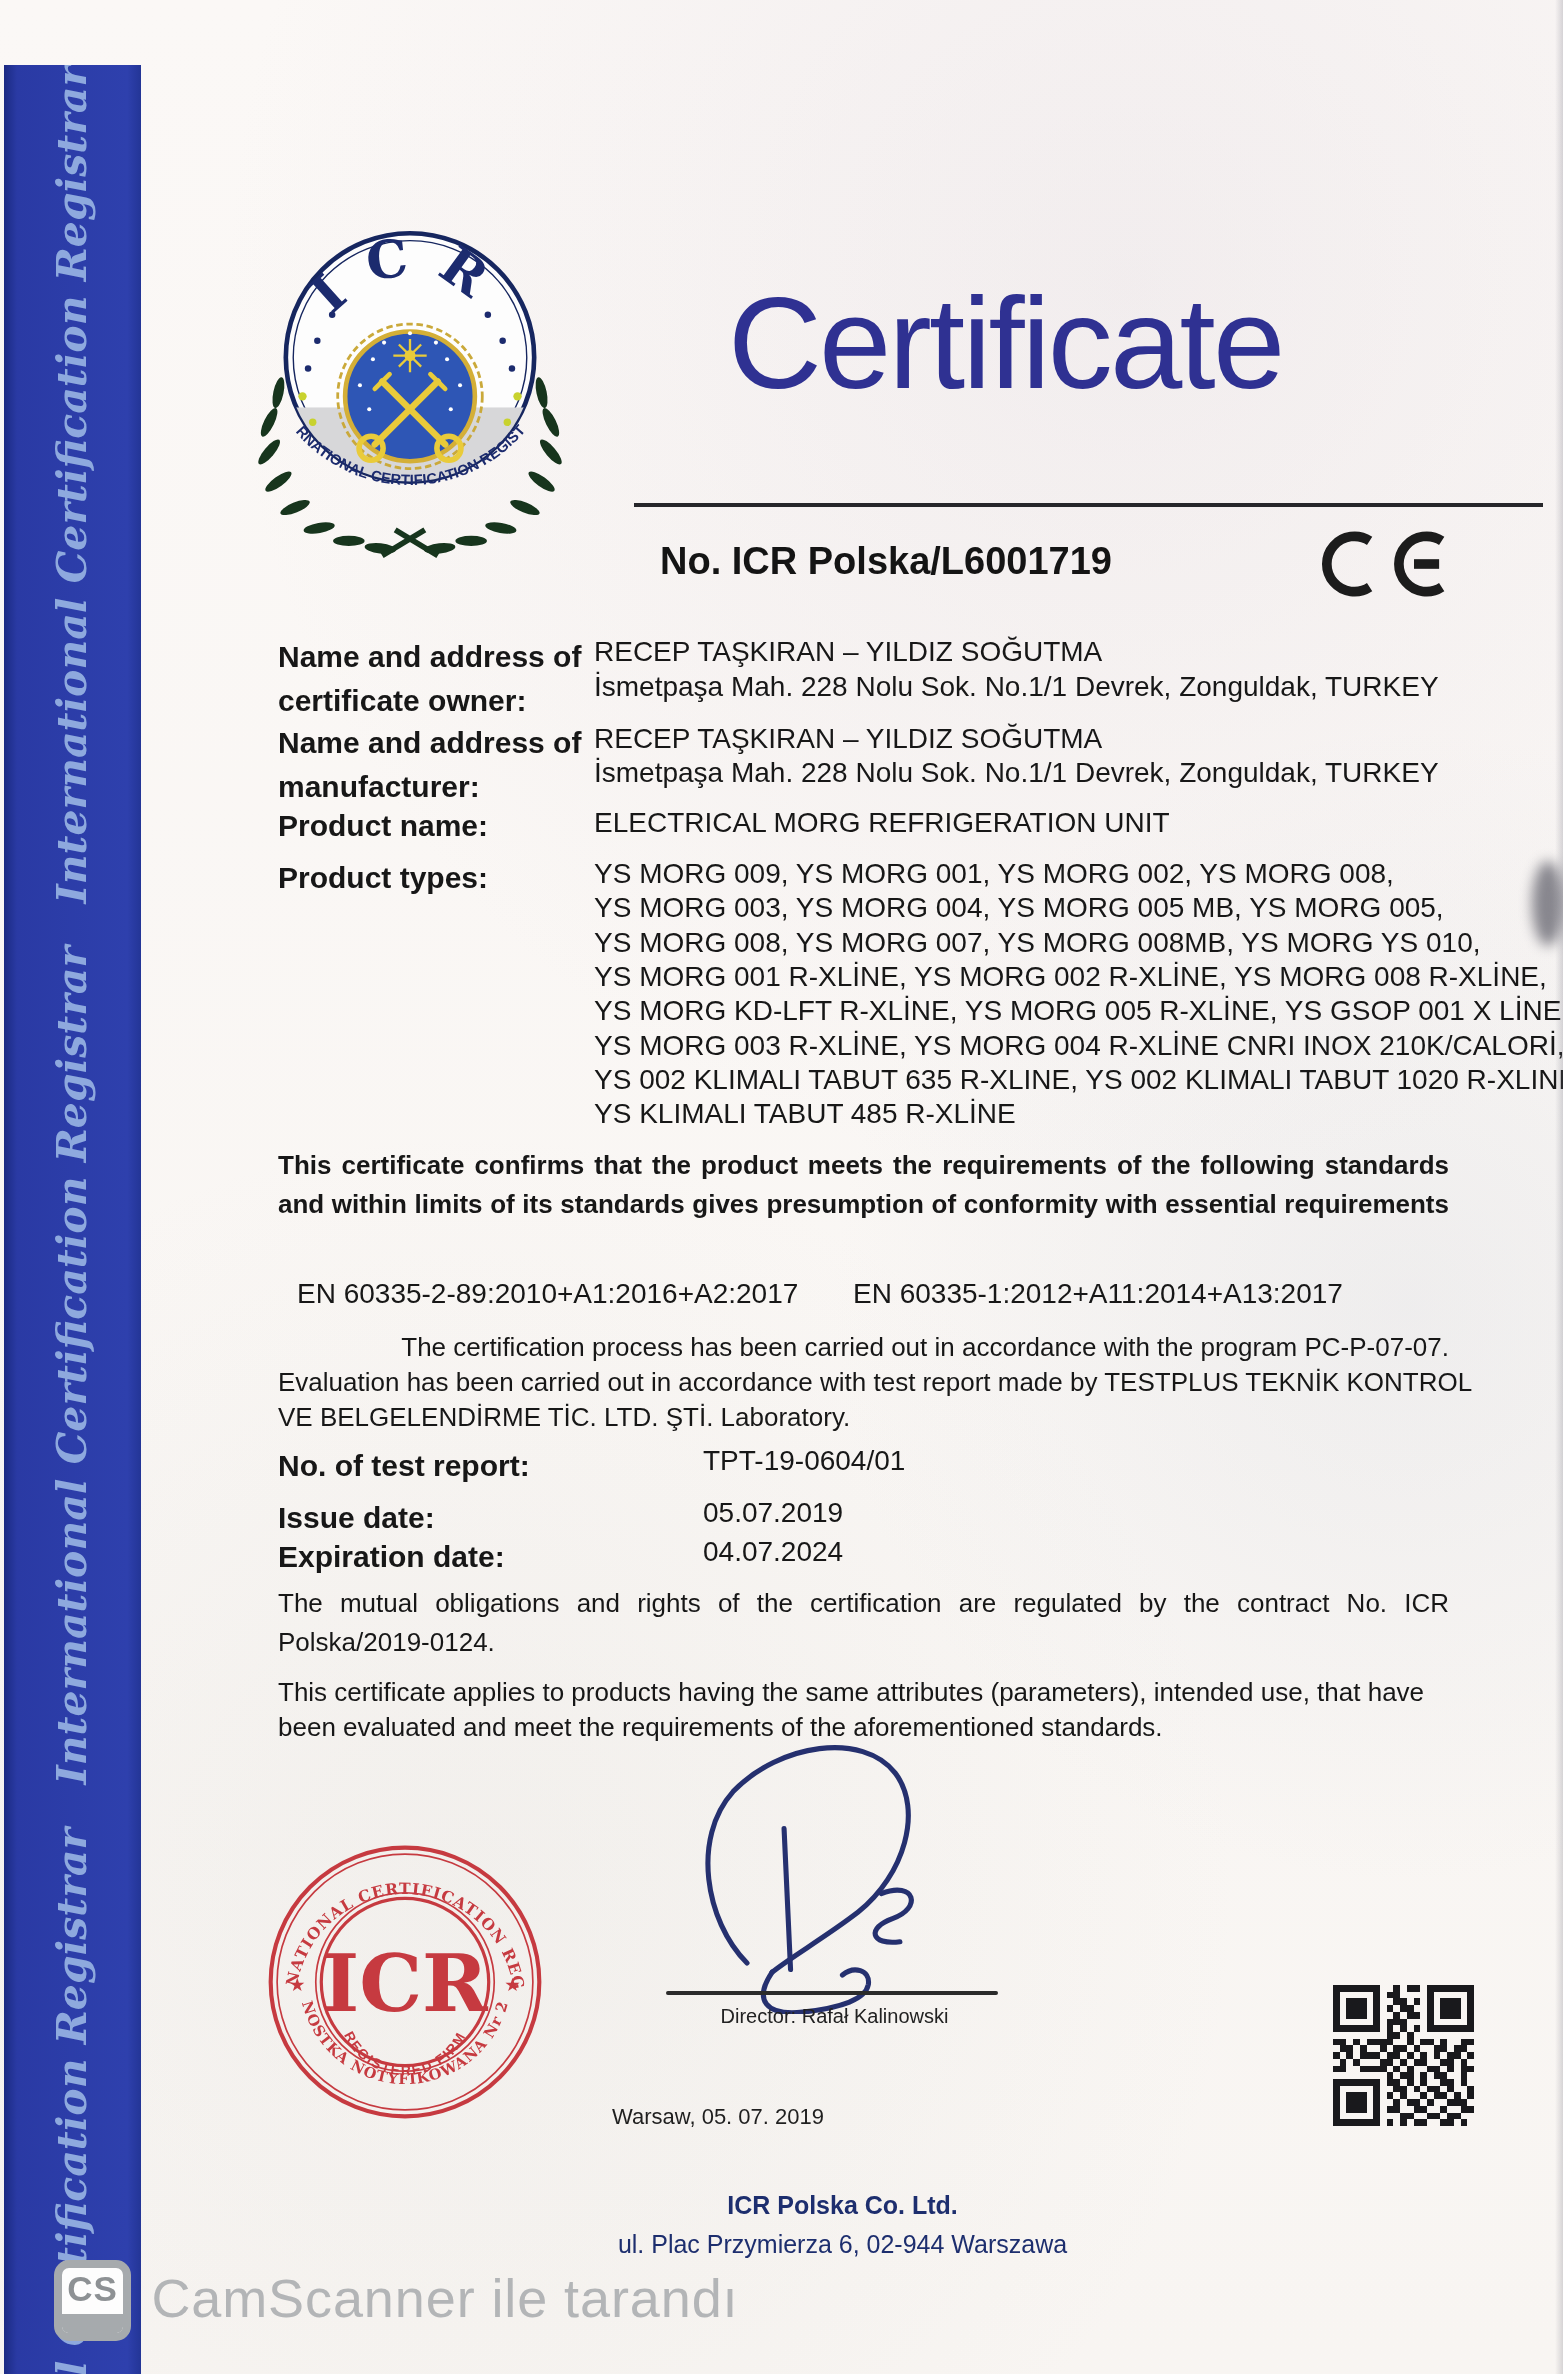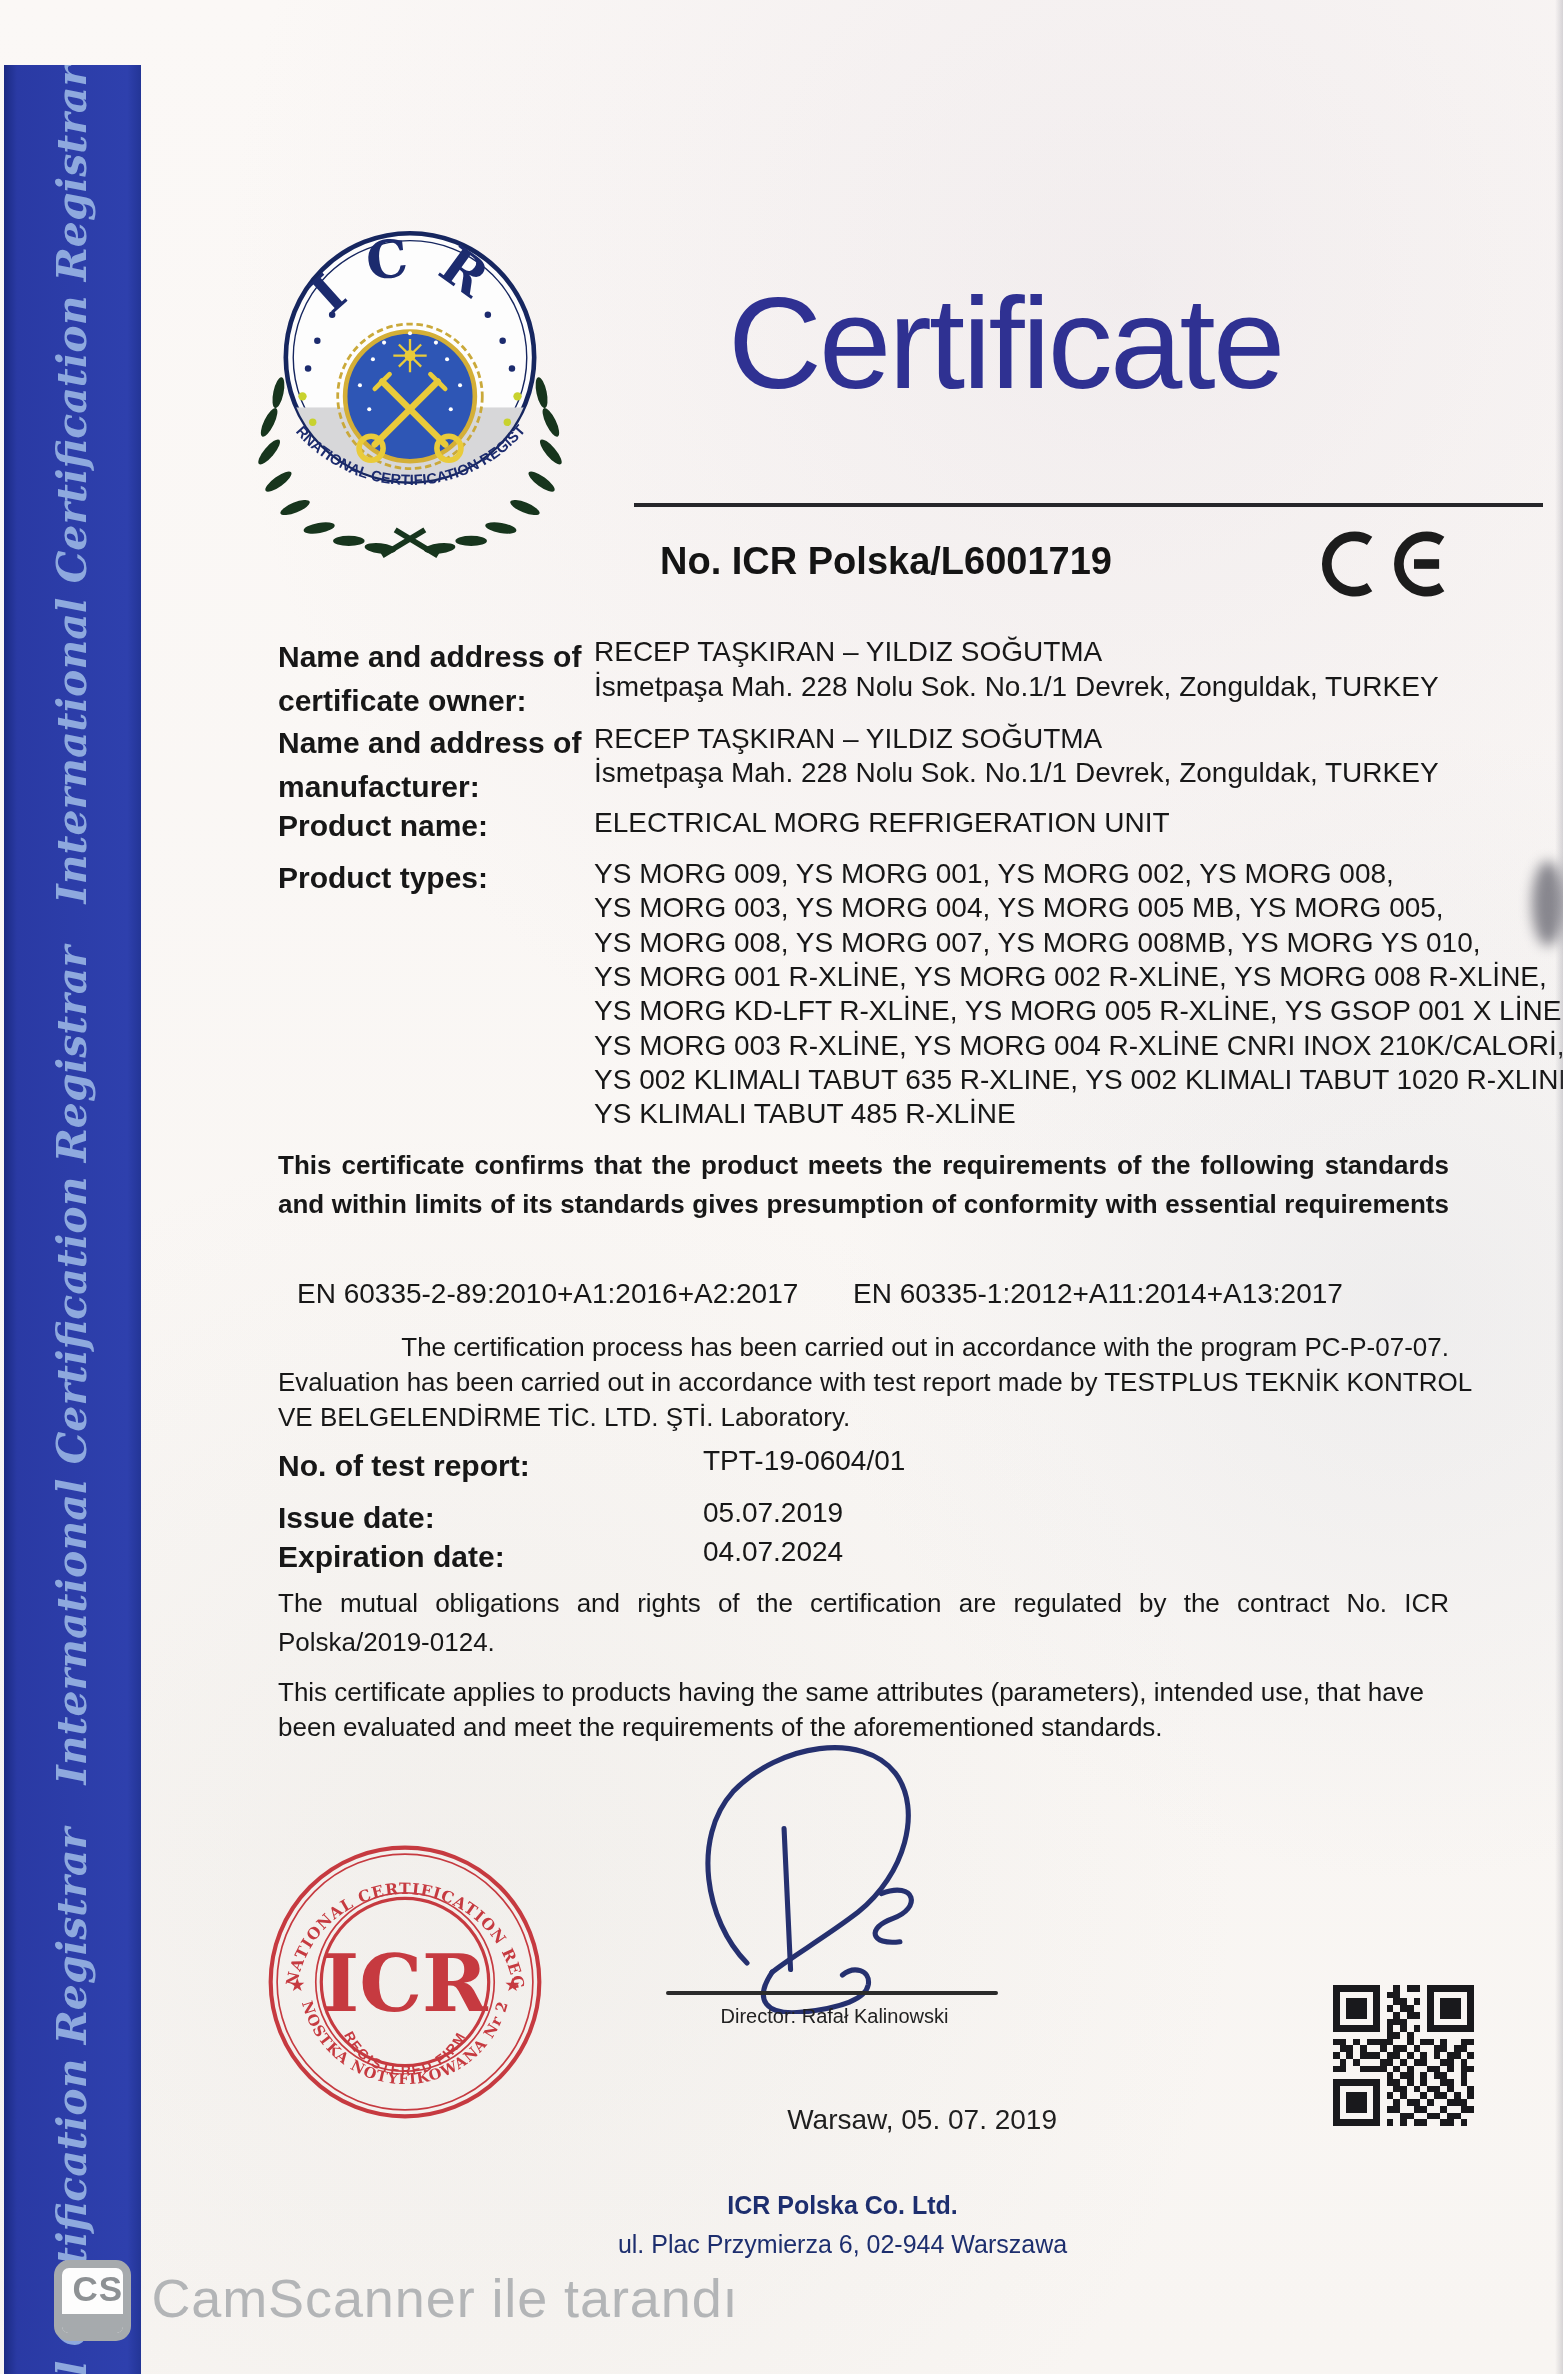--- a/index.html
+++ b/index.html
@@ -35,35 +35,35 @@
   
   .lbl{ left:278px; font-size:30px; font-weight:bold; white-space:nowrap; }
   .val{ left:594px; font-size:28px; white-space:nowrap; }
   
   .para{ left:278px; width:1171px; font-size:26px; white-space:nowrap; }
   .just{ white-space:normal; text-align:justify; text-align-last:justify; }
   .parabold{ font-weight:bold; }
   
   .sigline{ left:666px; top:1991px; width:332px; height:3.7px; background:#2b2b2b; border-radius:1.9px;}
   .director{ left:612px; top:2005px; width:445px; text-align:center; font-size:20px; color:#222; }
-  .warsaw{ left:612px; top:2104px; width:445px; text-align:right; font-size:28px; color:#1f1f1f; }
+  .warsaw{ left:612px; top:2104px; width:445px; text-align:left; font-size:22px; color:#1f1f1f; }
   
   .foot{ width:649px; left:518px; text-align:center; color:#1d2e6e; }
   .f1{ top:2191px; font-size:25px; font-weight:bold; }
   .f2{ top:2230px; font-size:25px; }
   .f3{ top:2269px; font-size:24px; z-index:4; }
   
   .qr{ left:1333px; top:1985px; width:141px; height:141px; display:grid;
        grid-template-columns:repeat(21,1fr); grid-template-rows:repeat(21,1fr); z-index:2;}
   .qm{ background:transparent; } .qm.on{ background:#19191c; }
   
   .cswrap{ left:54px; top:2260px; z-index:5; display:flex; align-items:flex-start; }
   .cs-icon{ position:relative; width:61px; height:65px; border:8.3px solid #a6aaad; border-radius:15px;
             background:#fdfdfd; }
-  .cs-letters{ font-size:35px; font-weight:bold; color:#8d9194; text-align:right; margin-top:0.9px; letter-spacing:0.9px;}
+  .cs-letters{ font-size:35px; font-weight:bold; color:#8d9194; text-align:center; margin-top:0.9px; letter-spacing:0.9px;}
   .cs-bar{ position:absolute; bottom:0; left:0; right:0; height:18.6px; background:#a6aaad; border-radius:0 0 6.5px 6.5px; }
   .cs-text{ margin-left:20.4px; margin-top:7.4px; font-size:54px; color:#b3b5b7; letter-spacing:0.9px; white-space:nowrap;}
   
   .blot{ left:1532px; top:861px; width:32px; height:85px; background:#4d4d59; border-radius:50%;
          filter:blur(6.5px); opacity:.65; }
   .edge-shade{ right:0; top:0; width:9.3px; height:2375px; background:linear-gradient(90deg,transparent,rgba(110,110,125,.28)); }
   svg text{ font-family:"Liberation Sans", sans-serif; }
   .serif{ font-family:"DejaVu Serif", serif; }
 </style>
 </head>

